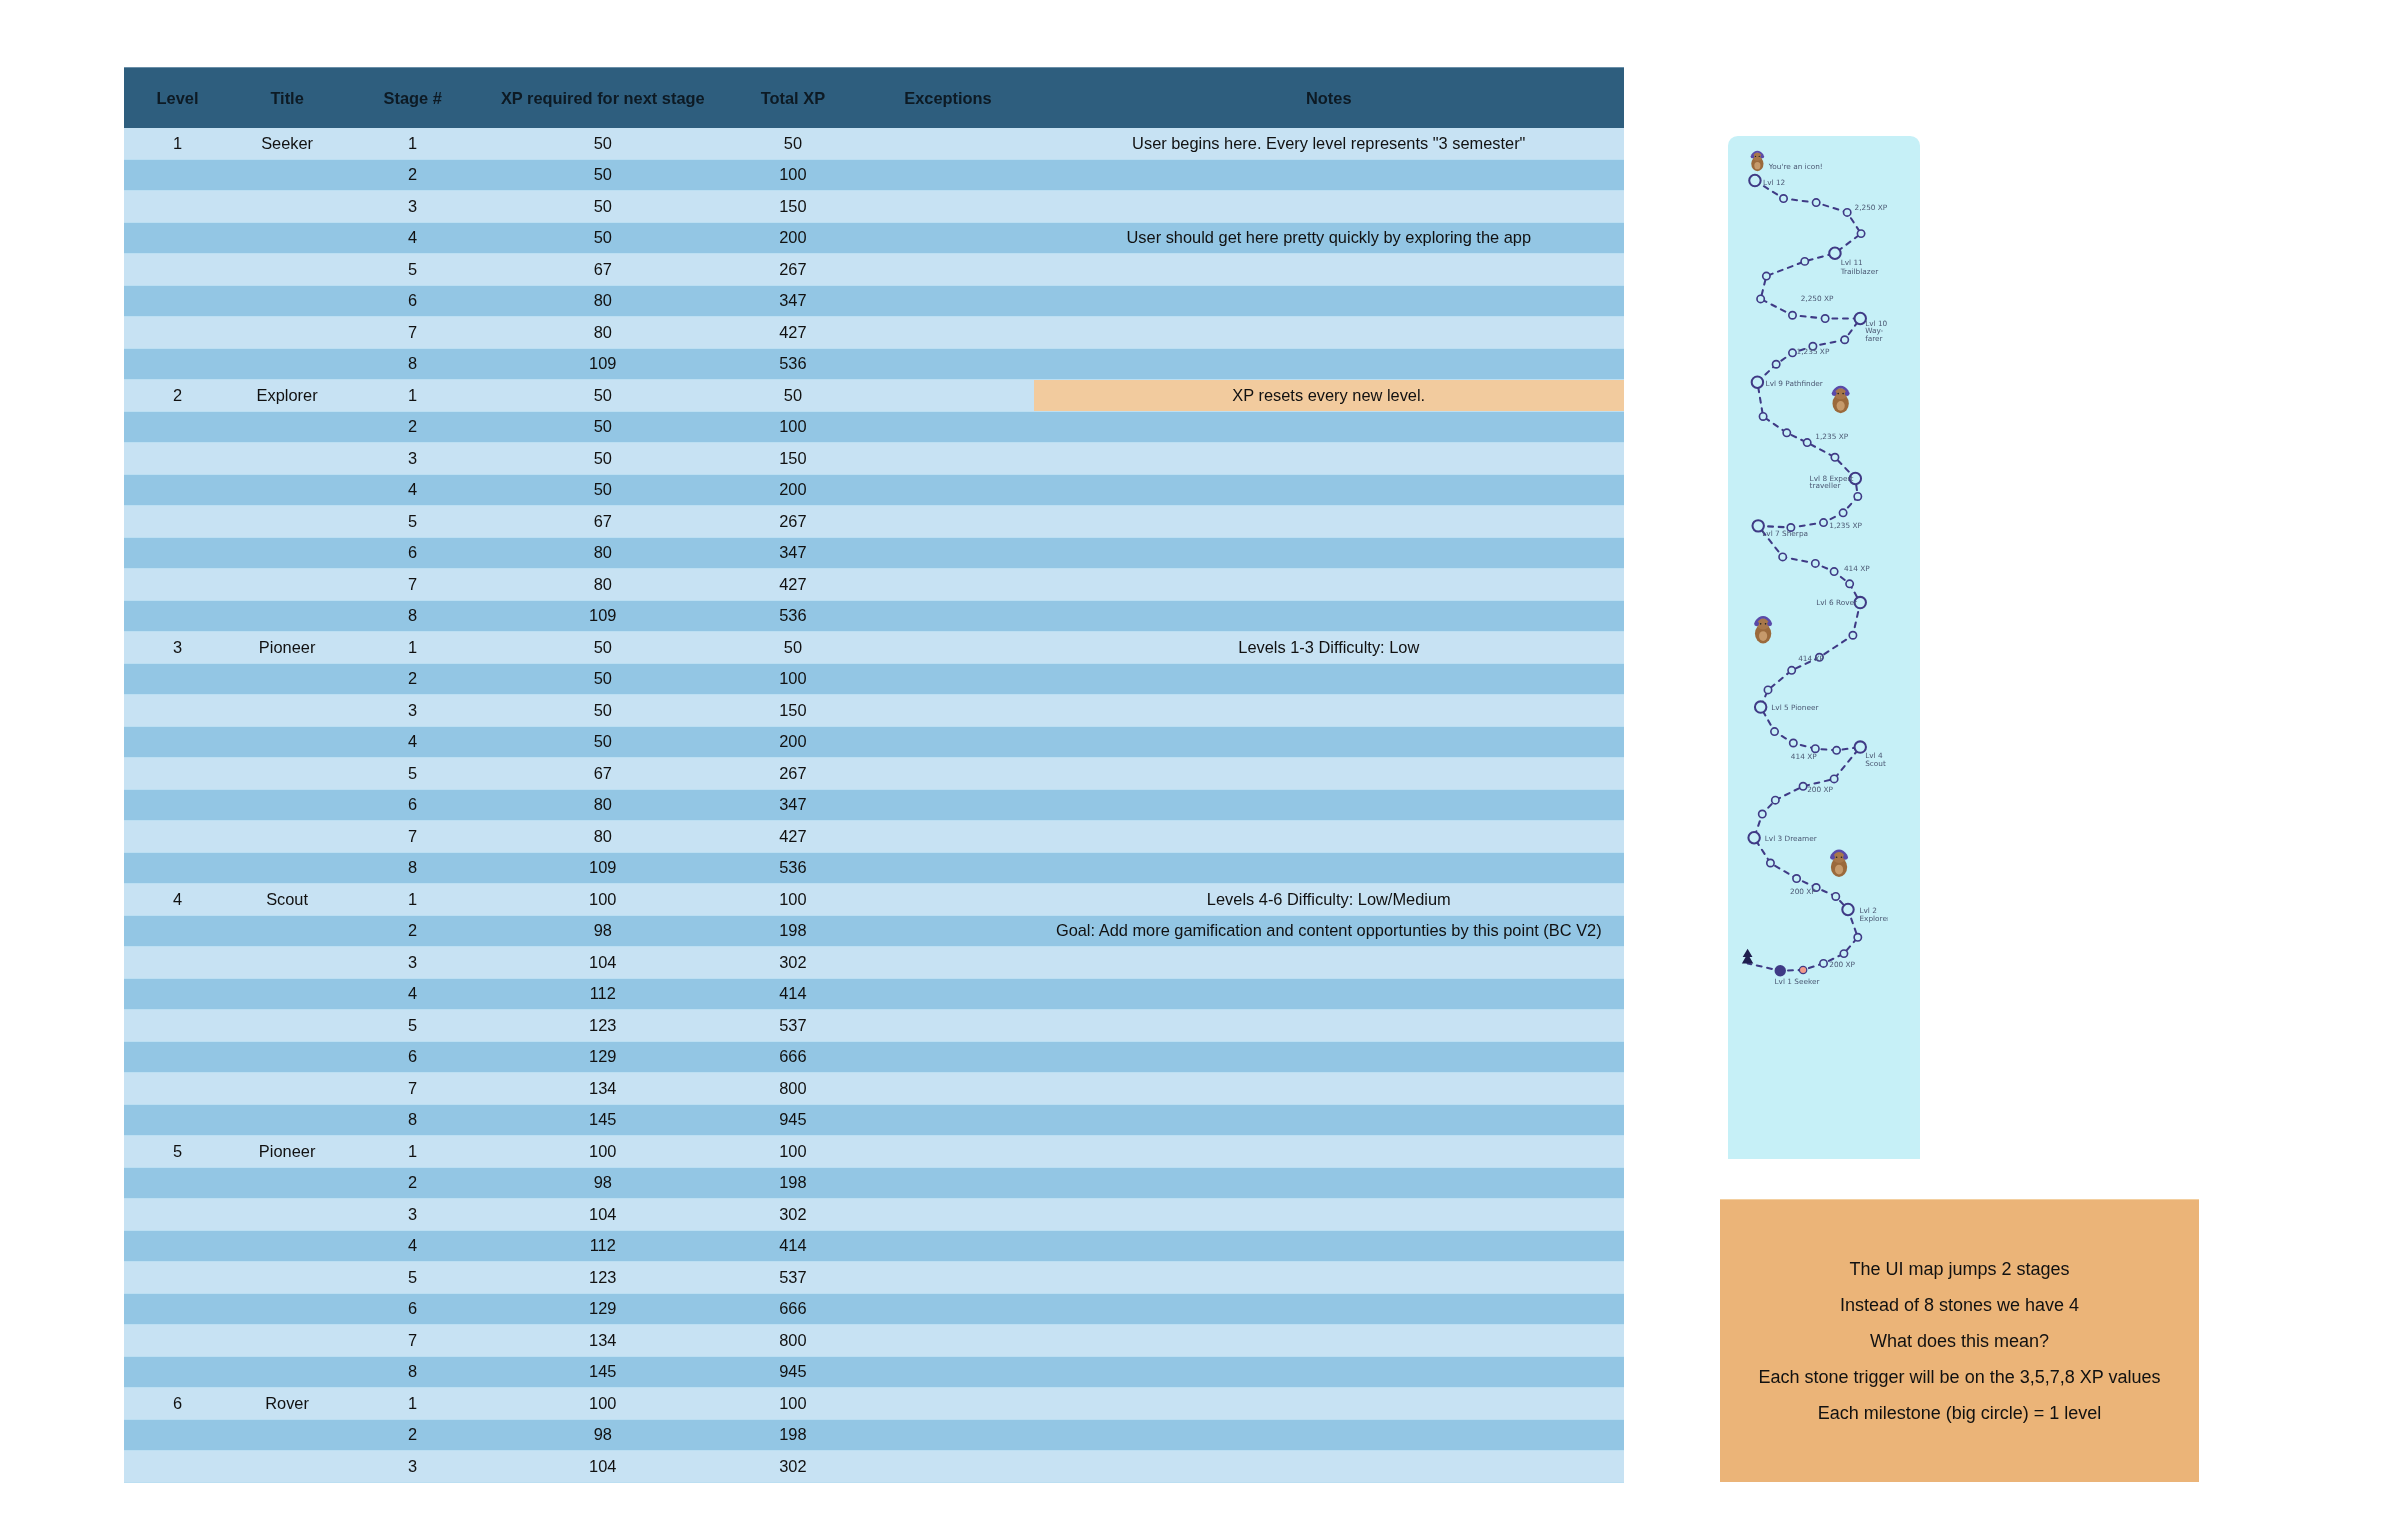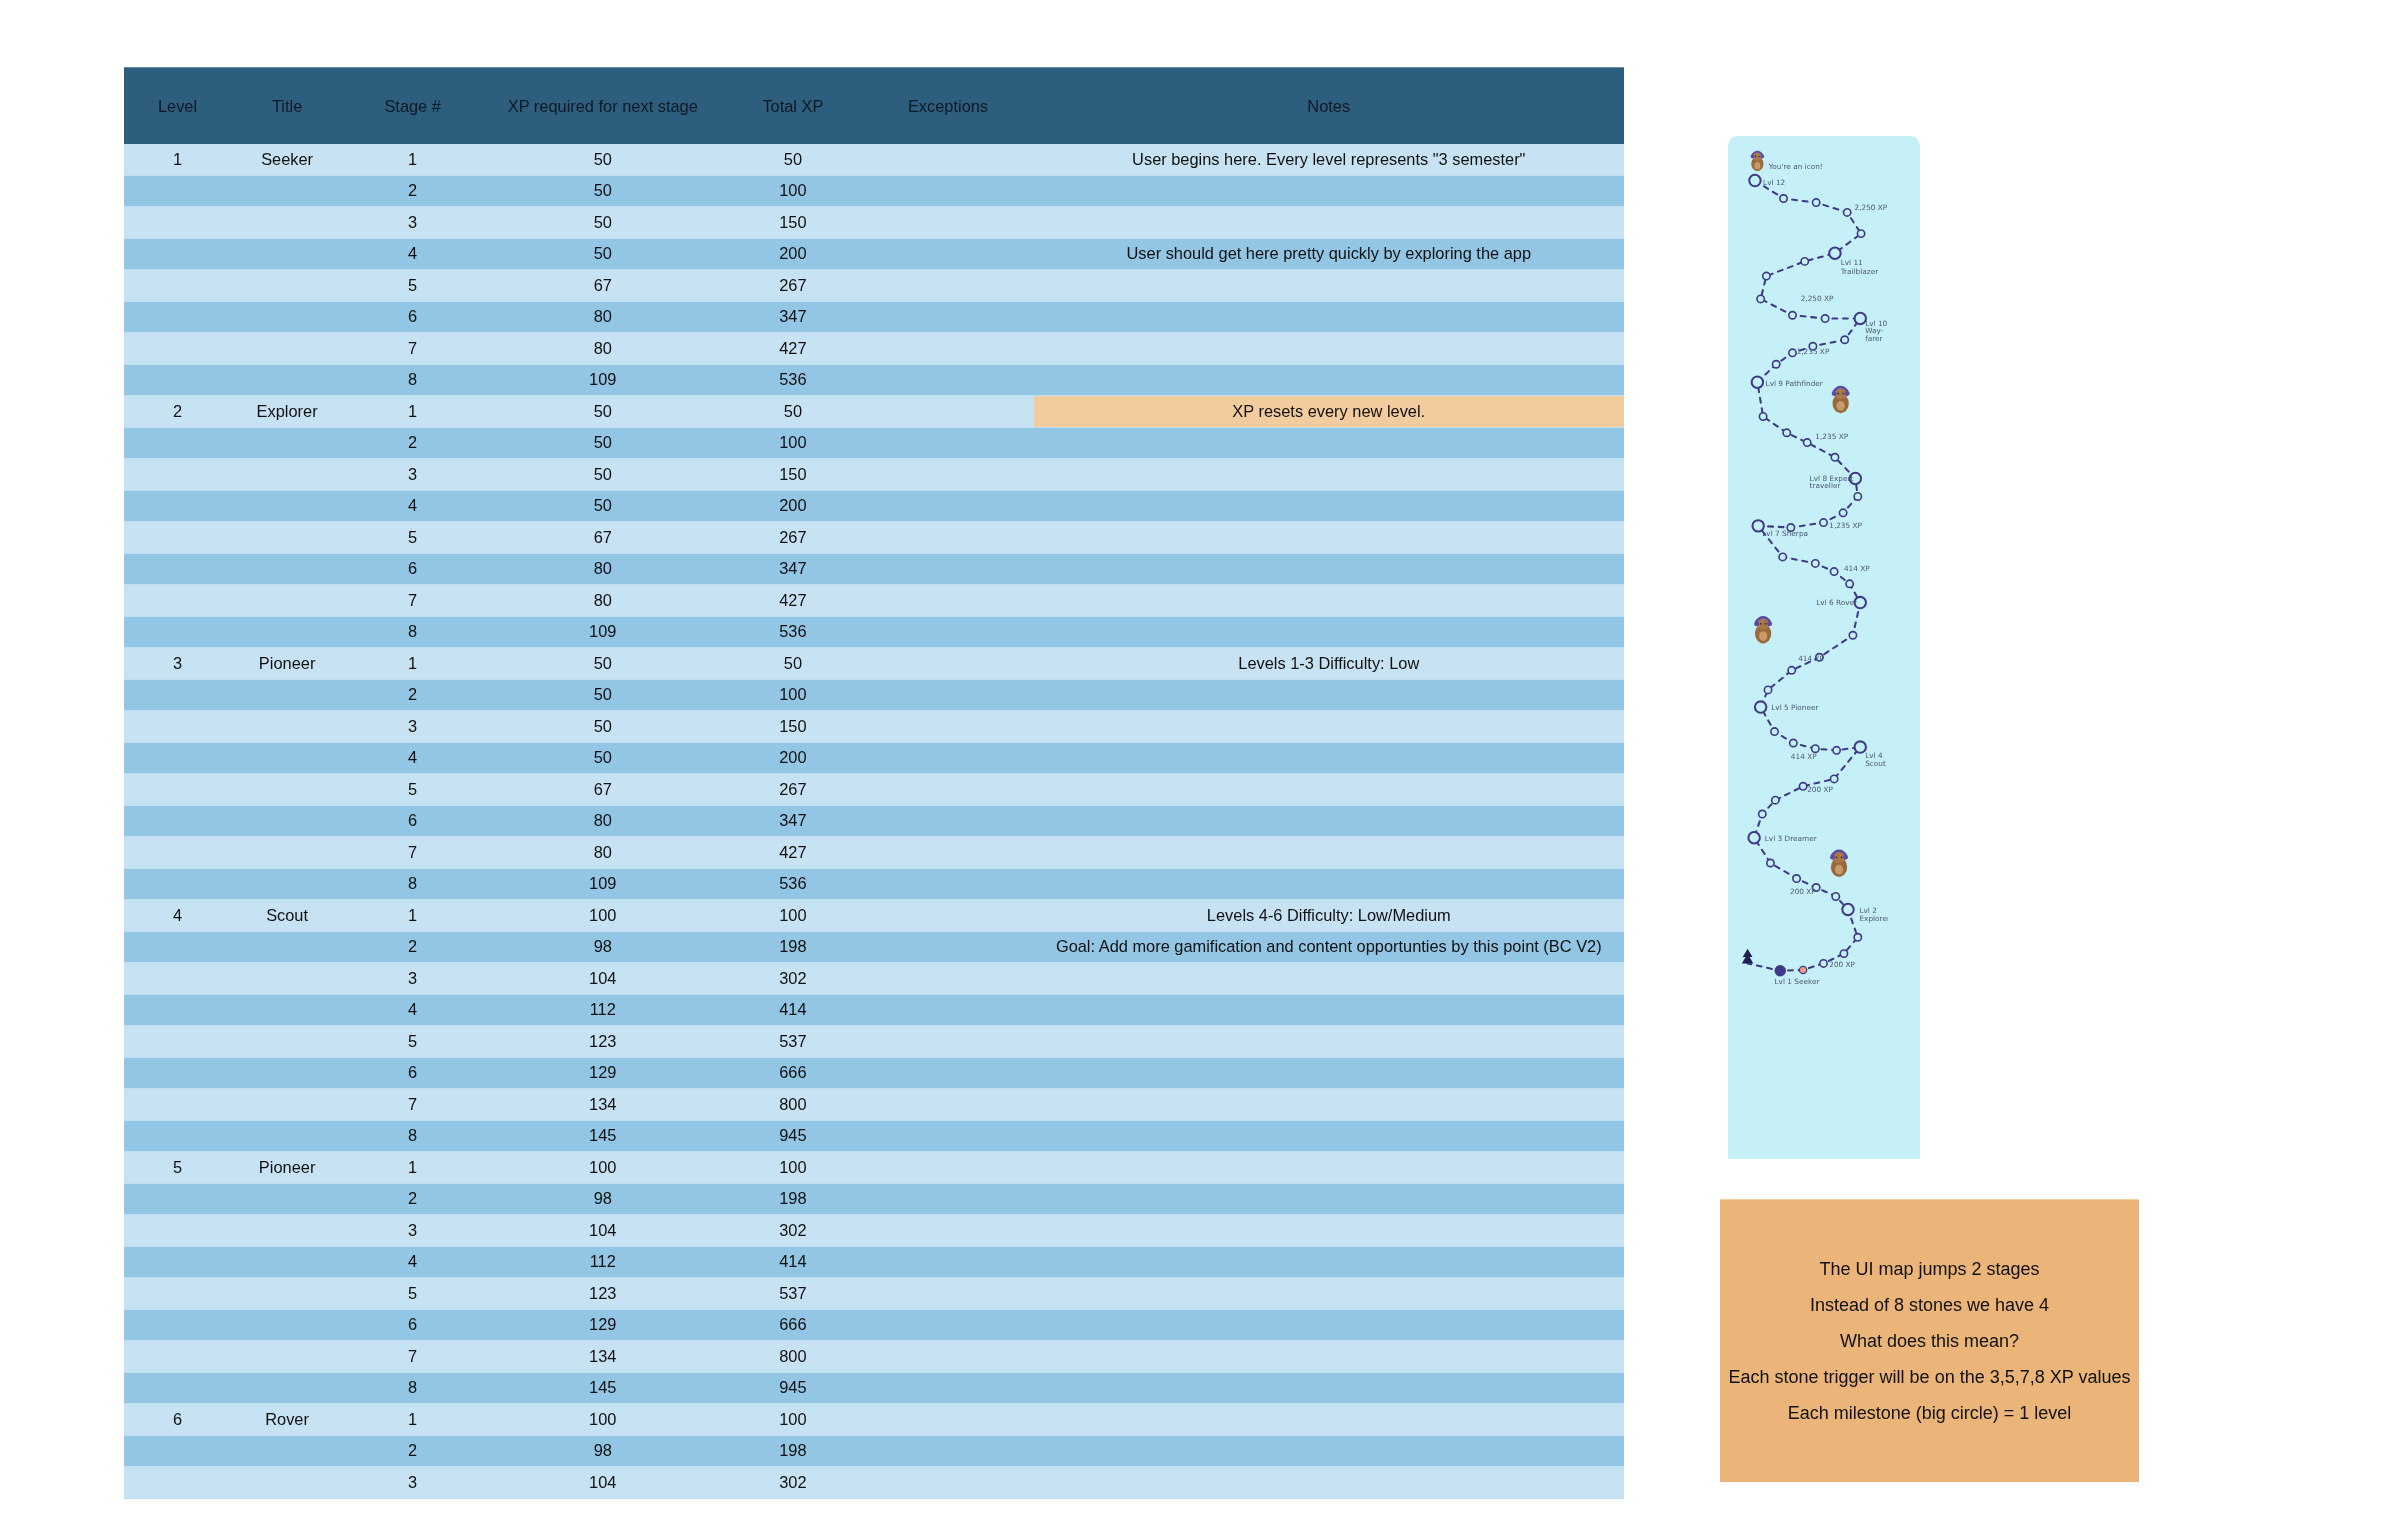--- a/index.html
+++ b/index.html
@@ -2,22 +2,22 @@
 <html style="font-size:13px"><head>
 <meta charset="utf-8">
 <style>
   html, body { margin: 0; padding: 0; background: #ffffff; }
   body { width: 2401px; height: 1527px; position: relative; overflow: hidden;
          font-family: "Liberation Sans", sans-serif; color: #111; }
 
   
   .xp-table { position: absolute; left: 124px; top: 67px; width: 1500px;
               border-collapse: collapse; table-layout: fixed; }
-  .xp-table th { background: #2e5e7e; color: #0d1a24; font-weight: normal;
-                 font-size: 16.4px; height: 76px; text-align: center; padding: 0;
+  .xp-table th { background: #2e5e7e; color: #0d1a24; font-weight: bold;
+                 font-size: 16.4px; height: 60px; text-align: center; padding: 0;
                  border-top: 0.8px solid #6b8fa8; }
   .xp-table td { height: 30.5px; padding: 0; font-size: 16.4px; text-align: center;
                  border-bottom: 0.8px solid #bcdff2; white-space: nowrap; }
   .xp-table tr.odd td { background: #c7e2f3; }
   .xp-table tr.even td { background: #93c6e4; }
   .xp-table td.note-highlight { background: #f2cb9e !important; }
   col.c-level { width: 107px; }
   col.c-title { width: 112px; }
   col.c-stage { width: 139px; }
   col.c-xpreq { width: 241px; }
@@ -25,21 +25,21 @@
   col.c-exc   { width: 171px; }
   col.c-notes { width: 590px; }
 
   
   .map-panel { position: absolute; left: 1728px; top: 136px; width: 192px; height: 1023px;
                background: #c6f0f7; border-radius: 9.8px 9.8px 0 0; overflow: hidden; }
   .map-panel svg { position: absolute; left: 0; top: 0; }
   .map-label { font-family: "DejaVu Sans", sans-serif; font-size: 9px; fill: #4b5873; }
 
   
-  .note-box { position: absolute; left: 1720px; top: 1199px; width: 419px; height: 283px;
+  .note-box { position: absolute; left: 1720px; top: 1199px; width: 479px; height: 283px;
               background: #ebb478; border-top: 1.6px solid #f3cfa0;
               display: flex; flex-direction: column; align-items: center; justify-content: center;
               box-sizing: border-box; }
   .note-line { font-size: 18px; color: #111; line-height: 36px; text-align: center; }
 </style>
 </head>
 <body>
 
 <table class="xp-table">
   <colgroup>

